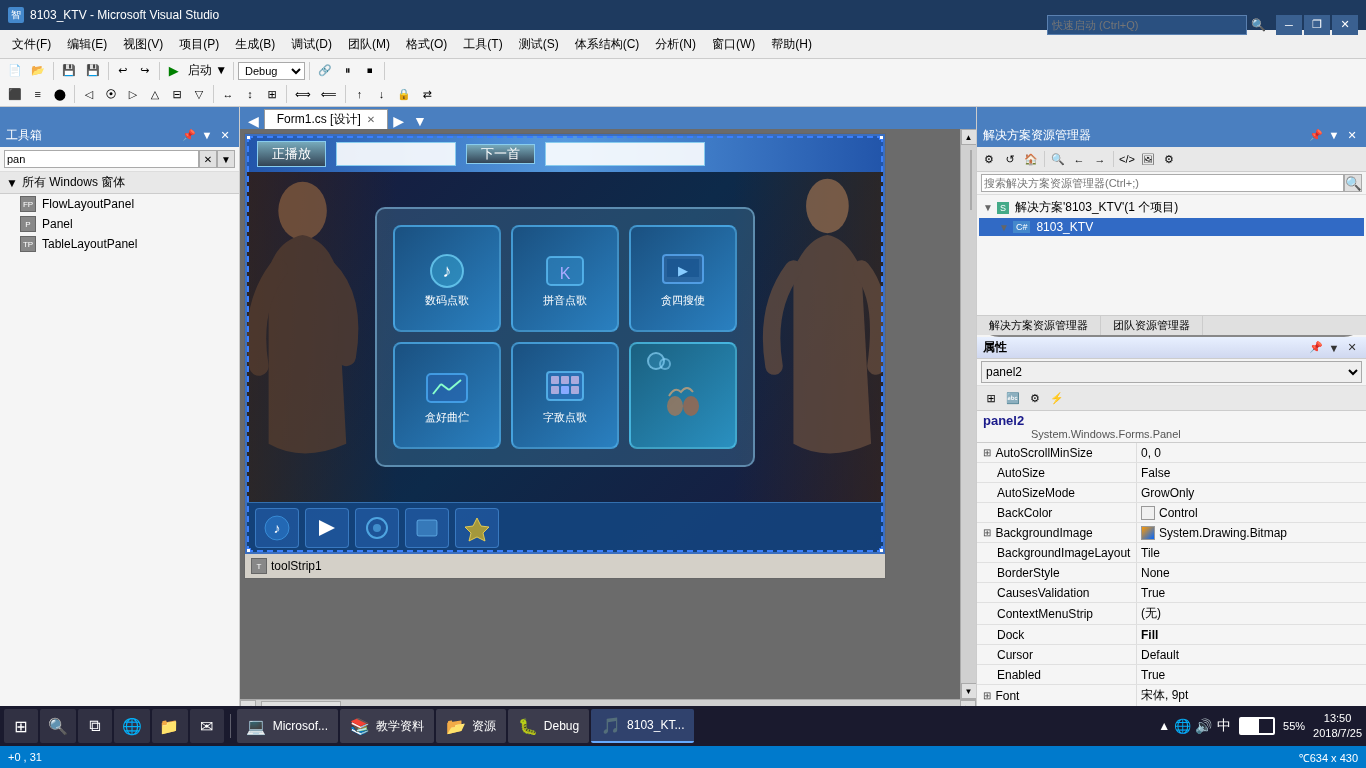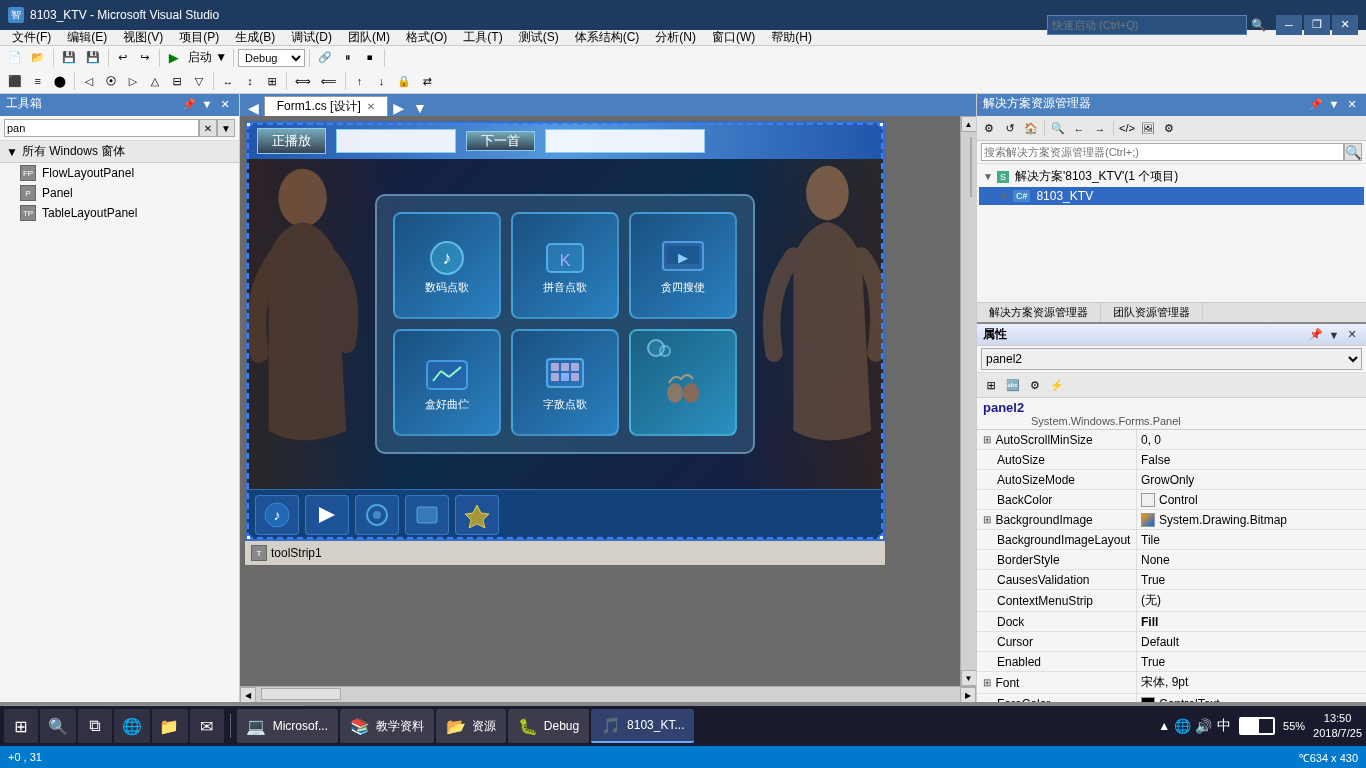--- a/index.html
+++ b/index.html
@@ -6,36 +6,36 @@
     body { font-family: 'Microsoft YaHei', 'SimSun', sans-serif; font-size: 12px; background: #d4d0c8; overflow: hidden; width: 1366px; height: 768px; }
 
     
     .title-bar { display: flex; align-items: center; justify-content: space-between; background: #1e3a5f; height: 30px; padding: 0 8px; color: white; font-size: 12px; }
     .title-bar-left { display: flex; align-items: center; gap: 6px; }
     .title-bar-icon { width: 16px; height: 16px; background: #4488cc; border-radius: 2px; display: flex; align-items: center; justify-content: center; font-size: 10px; color: white; }
     .title-bar-right { display: flex; gap: 2px; margin-top: 19px; }
     .title-btn { width: 26px; height: 20px; background: #3a6090; border: none; color: white; font-size: 11px; cursor: pointer; display: flex; align-items: center; justify-content: center; }
 
     
-    .menu-bar { display: flex; align-items: center; background: #f0f0f0; height: 16px; border-bottom: 1px solid #ccc; padding: 0 4px; }
+    .menu-bar { display: flex; align-items: center; background: #f0f0f0; height: 29px; border-bottom: 1px solid #ccc; padding: 0 4px; }
     .menu-item { padding: 2px 8px; font-size: 12px; cursor: pointer; height: 100%; display: flex; align-items: center; }
 
     
     .toolbar-area { background: #f5f5f5; border-bottom: 1px solid #ccc; height: 48px; display: flex; flex-direction: column; }
     .toolbar-row { display: flex; align-items: center; height: 24px; padding: 0 4px; gap: 2px; }
     .tb-btn { height: 20px; min-width: 20px; background: transparent; border: 1px solid transparent; cursor: pointer; display: flex; align-items: center; justify-content: center; font-size: 11px; padding: 0 3px; }
     .tb-sep { width: 1px; height: 18px; background: #ccc; margin: 0 2px; }
     .tb-select { height: 18px; font-size: 11px; border: 1px solid #aaa; background: white; padding: 0 2px; }
 
     
     .main-area { display: flex; height: calc(768px - 30px - 22px - 48px - 22px - 38px); }
 
     
     .toolbox-panel { width: 240px; background: #f5f5f5; border-right: 1px solid #ccc; display: flex; flex-direction: column; }
-    .panel-header { display: flex; align-items: flex-end; justify-content: space-between; padding: 4px 6px; background: #4a7fc0; color: white; font-size: 12px; height: 22px; }
+    .panel-header { display: flex; align-items: flex-start; justify-content: space-between; padding: 20px 6px; background: #4a7fc0; color: white; font-size: 12px; height: 22px; }
     .panel-header-btns { display: flex; gap: 2px; }
     .panel-header-btn { width: 16px; height: 16px; background: transparent; border: none; color: white; cursor: pointer; font-size: 11px; display: flex; align-items: center; justify-content: center; }
     .search-box { display: flex; align-items: center; padding: 3px 4px; border-bottom: 1px solid #ddd; }
     .search-input { flex: 1; height: 18px; border: 1px solid #aaa; font-size: 11px; padding: 0 2px; }
     .search-clear { width: 18px; height: 18px; background: #e0e0e0; border: 1px solid #aaa; cursor: pointer; font-size: 10px; display: flex; align-items: center; justify-content: center; }
     .toolbox-category { padding: 2px 6px; background: #e8e8e8; border-bottom: 1px solid #ccc; font-size: 12px; cursor: pointer; display: flex; align-items: center; gap: 4px; }
     .toolbox-item { display: flex; align-items: center; padding: 2px 20px; gap: 6px; font-size: 12px; cursor: pointer; }
     .toolbox-item-icon { width: 16px; height: 16px; background: #888; border: 1px solid #666; display: flex; align-items: center; justify-content: center; font-size: 8px; color: white; }
 
     
@@ -46,21 +46,21 @@
     .tab-close { font-size: 10px; color: #666; cursor: pointer; }
     .scroll-arrow { color: white; font-size: 14px; cursor: pointer; padding: 0 4px; }
 
     
     .v-scroll { width: 16px; background: #d0d0d0; border-left: 1px solid #aaa; display: flex; flex-direction: column; align-items: center; }
     .scroll-btn { width: 16px; height: 16px; background: #e0e0e0; border: 1px solid #aaa; display: flex; align-items: center; justify-content: center; font-size: 8px; cursor: pointer; }
     .scroll-track { flex: 1; background: #d0d0d0; }
 
     
     .properties-panel { width: 390px; background: #f5f5f5; border-left: 1px solid #ccc; display: flex; flex-direction: column; overflow: hidden; }
-    .solution-panel { height: 230px; border-bottom: 2px solid #888; display: flex; flex-direction: column; }
+    .solution-panel { height: 230px; border-bottom: 2px solid #888; display: flex; flex-direction: column; border-radius: 22px; }
     .solution-tree { flex: 1; overflow-y: auto; padding: 2px; }
     .tree-item { padding: 2px 4px; font-size: 12px; cursor: pointer; display: flex; align-items: center; gap: 4px; }
     .tree-item.selected { background: #316ac5; color: white; }
     .tree-arrow { font-size: 10px; color: #666; }
 
     
     .props-lower { flex: 1; display: flex; flex-direction: column; overflow: hidden; }
     .props-toolbar { display: flex; align-items: center; gap: 2px; padding: 2px 4px; background: #e8e8e8; border-bottom: 1px solid #ccc; }
     .props-tb-btn { width: 20px; height: 20px; background: transparent; border: 1px solid transparent; cursor: pointer; font-size: 11px; display: flex; align-items: center; justify-content: center; }
     .props-table { flex: 1; overflow-y: auto; }

